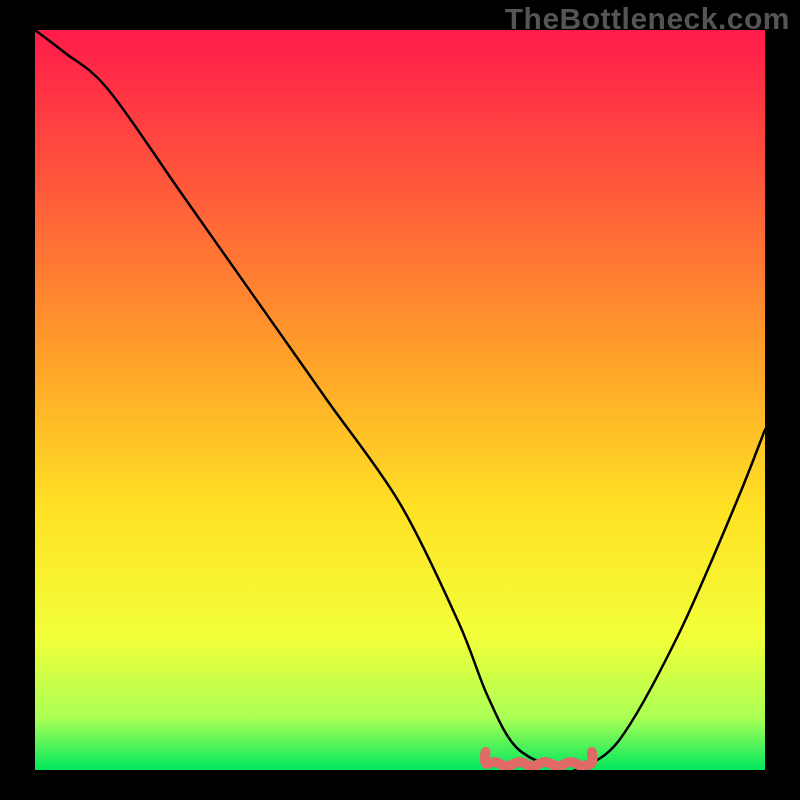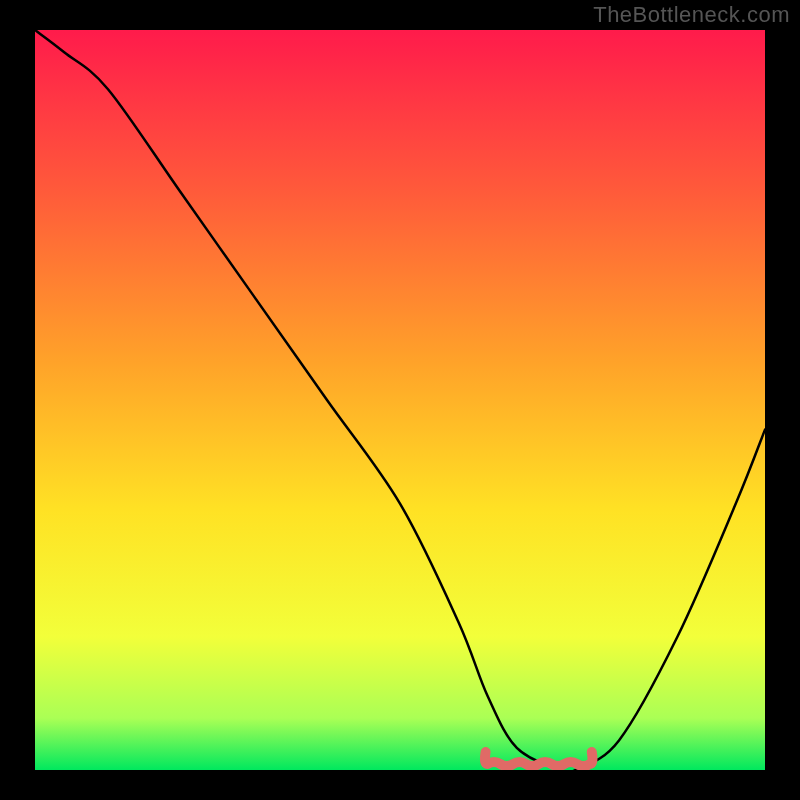--- a/index.html
+++ b/index.html
@@ -15,22 +15,22 @@
     position: relative;
     width: 800px;
     height: 800px;
     background: #000;
   }
   .watermark {
     position: absolute;
     top: 2px;
     right: 10px;
     color: #555;
-    font-size: 22px;
-    font-weight: normal;
+    font-size: 30px;
+    font-weight: bold;
     letter-spacing: 0.5px;
     z-index: 5;
   }
   .plot {
     position: absolute;
     left: 35px;
     top: 30px;
     width: 730px;
     height: 740px;
   }

